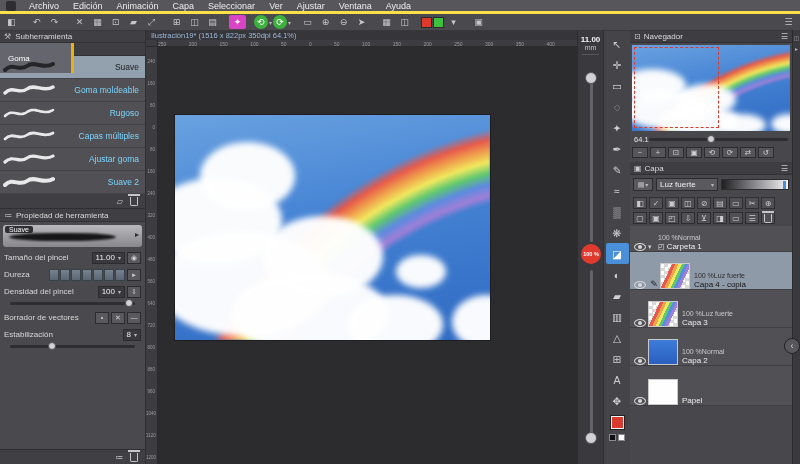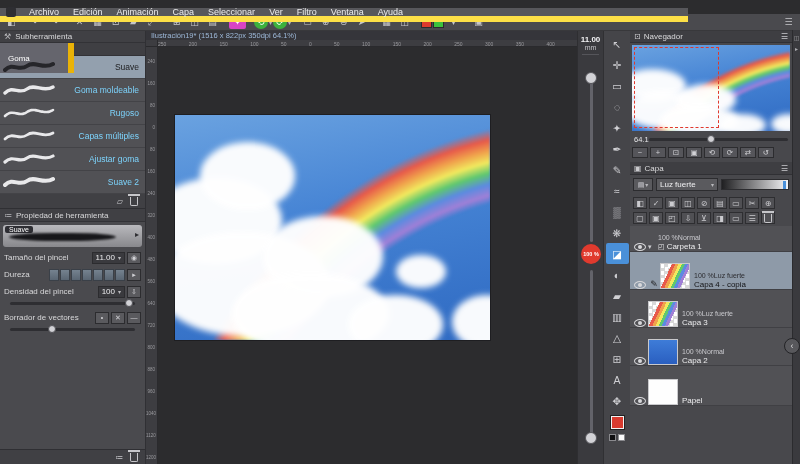--- a/index.html
+++ b/index.html
@@ -1,36 +1,36 @@
 <!DOCTYPE html>
 <html><head>
 <meta charset="utf-8">
 <style>
 *{margin:0;padding:0;box-sizing:border-box;font-family:"Liberation Sans","DejaVu Sans",sans-serif}
 html,body{width:800px;height:464px;overflow:hidden;background:#2c2c2e;color:#d8d8da;position:relative}
 
-#menubar{position:absolute;left:0;top:8px;width:688px;height:14px;background:#57575b;display:flex;align-items:center;z-index:6;border-bottom:6px solid #fde047}
+#menubar{position:absolute;left:0;top:0;width:800px;height:14px;background:#57575b;display:flex;align-items:center;z-index:6;border-bottom:3px solid #fde047}
 #menubar .app{width:10px;height:10px;margin:0 6px;background:#2e2e32;border-radius:2px}
 #menubar span.mi{font-size:9px;color:#ececee;padding:0 7px;line-height:14px}
 
 #toolbar{position:absolute;left:0;top:14px;width:800px;height:17px;background:#4a4a4e;border-bottom:1px solid #38383b;display:flex;align-items:center;padding:0 3px;gap:1px;z-index:5}
 .icon{display:inline-flex;align-items:center;justify-content:center;width:17px;height:14px;font-size:9px;color:#c6c6ca;border-radius:2px;flex:none}
 .tb-sep{width:6px;flex:none}
 .icon.magenta{background:#d944c4;color:#fff}
 .icon.green{background:#3db13d;color:#fff;border-radius:7px;width:14px}
 .chip{width:11px;height:11px;border:1px solid #2a2a2d;flex:none}
 .chip.red{background:#dd3a2c}
 .chip.grn{background:#3cc23c}
 .push{flex:1}
 
 #leftcol{position:absolute;left:0;top:30px;width:146px;height:434px;background:#4a4a4e;border-right:1px solid #303034;z-index:4}
 .phead{height:13px;background:#404044;display:flex;align-items:center;gap:4px;padding:0 4px;font-size:8px;color:#d8d8da;border-bottom:1px solid #323236}
 .phead .hico{font-size:8px;color:#b9b9bd}
 .goma-row{height:13px;background:#3f3f43;display:flex;border-bottom:1px solid #323236}
-.goma-tab{width:74px;background:#65656d;font-size:8px;display:flex;align-items:center;padding:15px 8px;color:#fff;border-right:6px solid #eab308}
+.goma-tab{width:74px;background:#65656d;font-size:8px;display:flex;align-items:center;padding:15px 8px;color:#fff;border-right:3px solid #eab308}
 .st-row{height:23px;display:flex;align-items:center;background:#515155;border-bottom:1px solid #434347;color:#7dd3fc}
 .st-row .stroke{width:58px;display:flex;align-items:center;padding-left:3px;color:#e8e8ea;flex:none}
 .st-row .lbl{flex:1;text-align:right;padding-right:6px;font-size:8.5px}
 .st-row.sel{background:#93a0ae;color:#1d1d1f}
 .st-row.sel .stroke{color:#26262a}
 .st-foot{height:15px;background:#404044;display:flex;align-items:center;justify-content:flex-end;gap:7px;padding:0 7px;border-bottom:1px solid #2f2f33}
 .gly{display:inline-flex;align-items:center;justify-content:center;font-size:8px;color:#c9c9cd}
 
 .trash{position:relative;width:8px;height:9px;border:1px solid #c6c6ca;border-top:none;border-radius:0 0 2px 2px;display:inline-block}
 .trash::before{content:"";position:absolute;left:-3px;top:-3px;width:12px;height:2px;background:#c6c6ca}
@@ -139,21 +139,21 @@
 <body>
 
 <div id="menubar">
   <i class="app"></i>
   <span class="mi">Archivo</span>
   <span class="mi">Edición</span>
   <span class="mi">Animación</span>
   <span class="mi">Capa</span>
   <span class="mi">Seleccionar</span>
   <span class="mi">Ver</span>
-  <span class="mi">Filtro</span>
+  <span class="mi">Ajustar</span>
   <span class="mi">Ventana</span>
   <span class="mi">Ayuda</span>
 </div>
 
 <div id="toolbar">
   <span class="icon">◧</span>
   <span class="tb-sep"></span>
   <span class="icon">↶</span>
   <span class="icon">↷</span>
   <span class="tb-sep"></span>
@@ -306,20 +306,28 @@
     </div>
 
   <div class="pp-row">
     <span>Borrador de vectores</span>
     <span class="grow"></span>
     <span class="mini">•</span>
     <span class="mini">✕</span>
     <span class="mini">—</span>
   </div>
 
+  <div class="pp-row">
+    <span>Estabilización</span>
+    <span class="grow"></span>
+    <span class="val">
+        <span>8</span>
+        <span class="caret">▾</span>
+      </span>
+  </div>
   <div class="sliderrow">
       <div class="hslider">
         <b style="left:30%"></b>
       </div>
     </div>
 
   <div class="pp-foot">
     <span class="gly">≔</span>
     <span class="trash"></span>
   </div>

